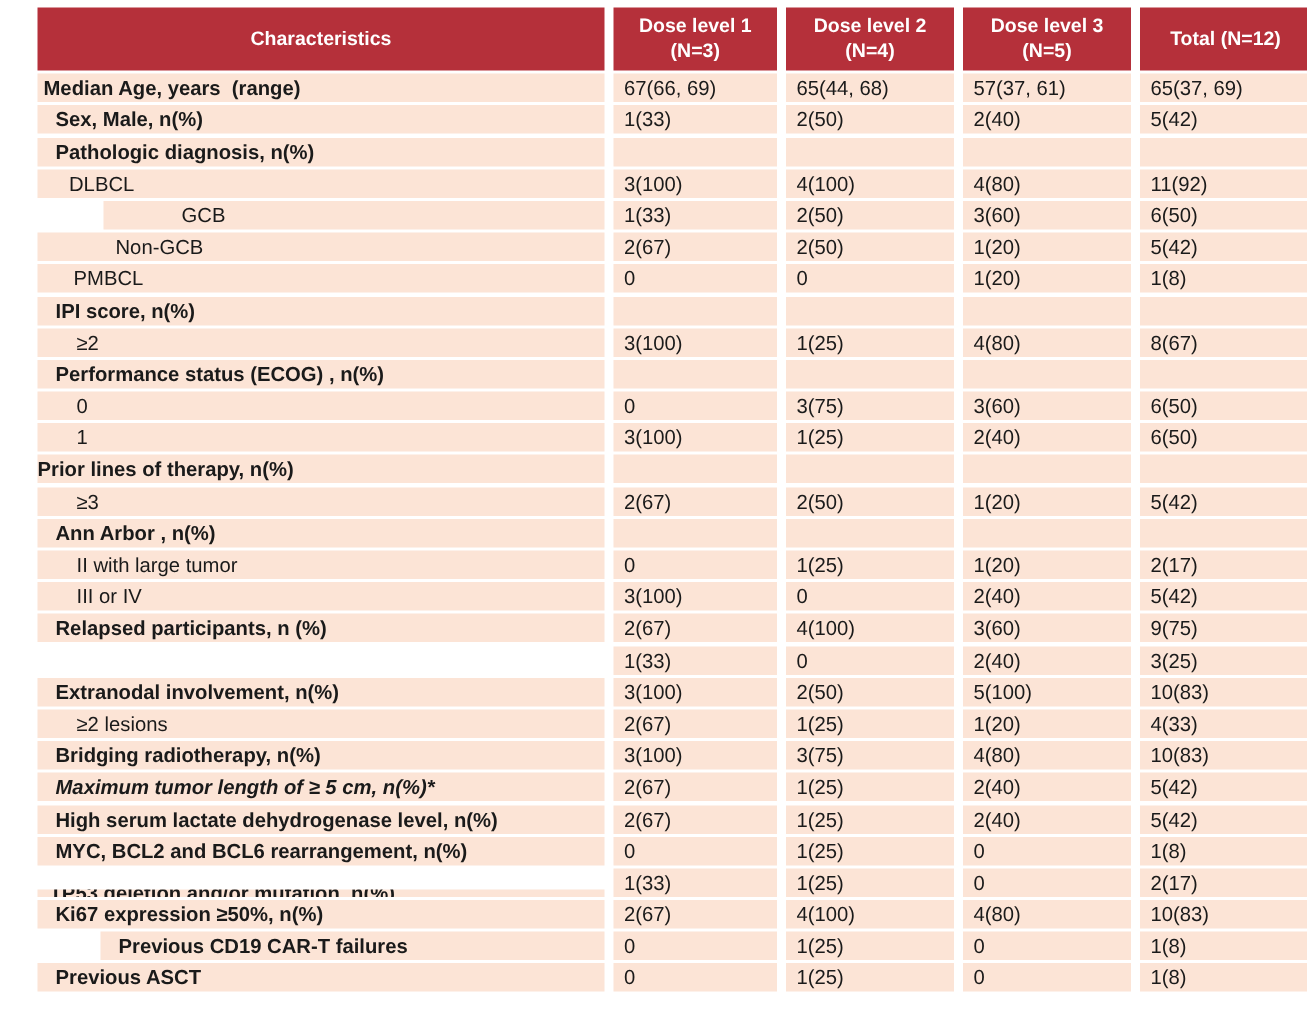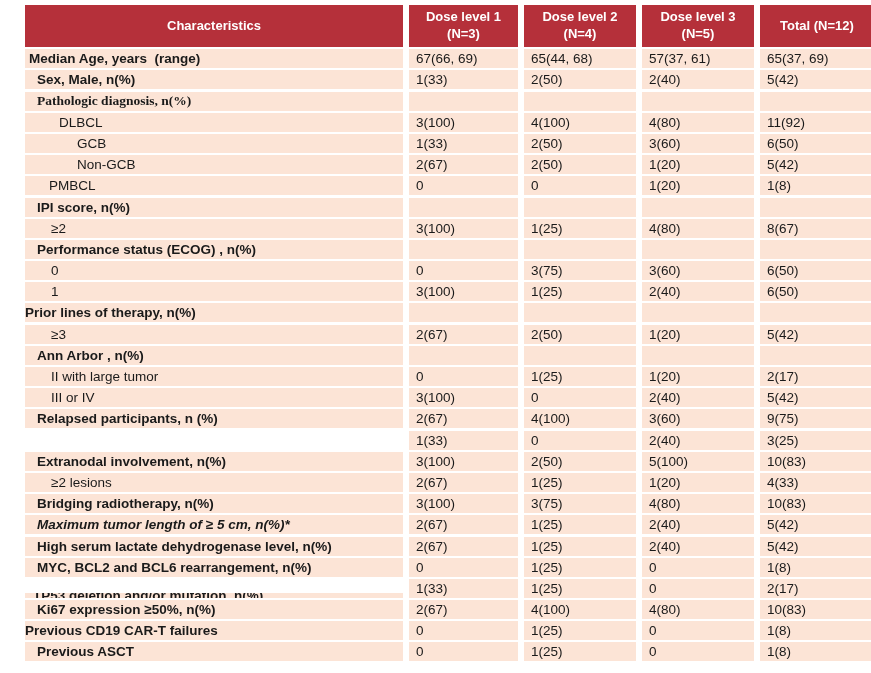--- a/index.html
+++ b/index.html
@@ -69,31 +69,31 @@
     <div class="cell label bold" style="padding-left: 4px;">Median Age, years  (range)</div>
     <div class="cell value">67(66, 69)</div>
     <div class="cell value">65(44, 68)</div>
     <div class="cell value">57(37, 61)</div>
     <div class="cell value">65(37, 69)</div>
     <div class="cell label bold" style="padding-left: 12px;">Sex, Male, n(%)</div>
     <div class="cell value">1(33)</div>
     <div class="cell value">2(50)</div>
     <div class="cell value">2(40)</div>
     <div class="cell value">5(42)</div>
-    <div class="cell label bold" style="padding-left: 12px; font-family: Liberation Serif, serif;">Pathologic diagnosis, n(%)</div>
-    <div class="cell value"></div>
-    <div class="cell value"></div>
-    <div class="cell value"></div>
-    <div class="cell value"></div>
-    <div class="cell label" style="padding-left: 34px;">DLBCL</div>
+    <div class="cell label bold" style="padding-left: 12px;">Pathologic diagnosis, n(%)</div>
+    <div class="cell value"></div>
+    <div class="cell value"></div>
+    <div class="cell value"></div>
+    <div class="cell value"></div>
+    <div class="cell label" style="padding-left: 21px;">DLBCL</div>
     <div class="cell value">3(100)</div>
     <div class="cell value">4(100)</div>
     <div class="cell value">4(80)</div>
     <div class="cell value">11(92)</div>
-    <div class="cell label" style="padding-left: 52px;">GCB</div>
+    <div class="cell label" style="padding-left: 52px; margin-left: 44px;">GCB</div>
     <div class="cell value">1(33)</div>
     <div class="cell value">2(50)</div>
     <div class="cell value">3(60)</div>
     <div class="cell value">6(50)</div>
     <div class="cell label" style="padding-left: 52px;">Non-GCB</div>
     <div class="cell value">2(67)</div>
     <div class="cell value">2(50)</div>
     <div class="cell value">1(20)</div>
     <div class="cell value">5(42)</div>
     <div class="cell label" style="padding-left: 24px;">PMBCL</div>
@@ -194,21 +194,21 @@
     <div class="cell label bold" style="padding-left: 8px; margin-top: 14px;">TP53 deletion and/or mutation, n(%)</div>
     <div class="cell value">1(33)</div>
     <div class="cell value">1(25)</div>
     <div class="cell value">0</div>
     <div class="cell value">2(17)</div>
     <div class="cell label bold" style="padding-left: 12px;">Ki67 expression ≥50%, n(%)</div>
     <div class="cell value">2(67)</div>
     <div class="cell value">4(100)</div>
     <div class="cell value">4(80)</div>
     <div class="cell value">10(83)</div>
-    <div class="cell label bold" style="padding-left: 0;">Previous CD19 CAR-T failures</div>
+    <div class="cell label bold" style="padding-left: 12px; margin-left: 42px;">Previous CD19 CAR-T failures</div>
     <div class="cell value">0</div>
     <div class="cell value">1(25)</div>
     <div class="cell value">0</div>
     <div class="cell value">1(8)</div>
     <div class="cell label bold" style="padding-left: 12px;">Previous ASCT</div>
     <div class="cell value">0</div>
     <div class="cell value">1(25)</div>
     <div class="cell value">0</div>
     <div class="cell value">1(8)</div>
   </div>

